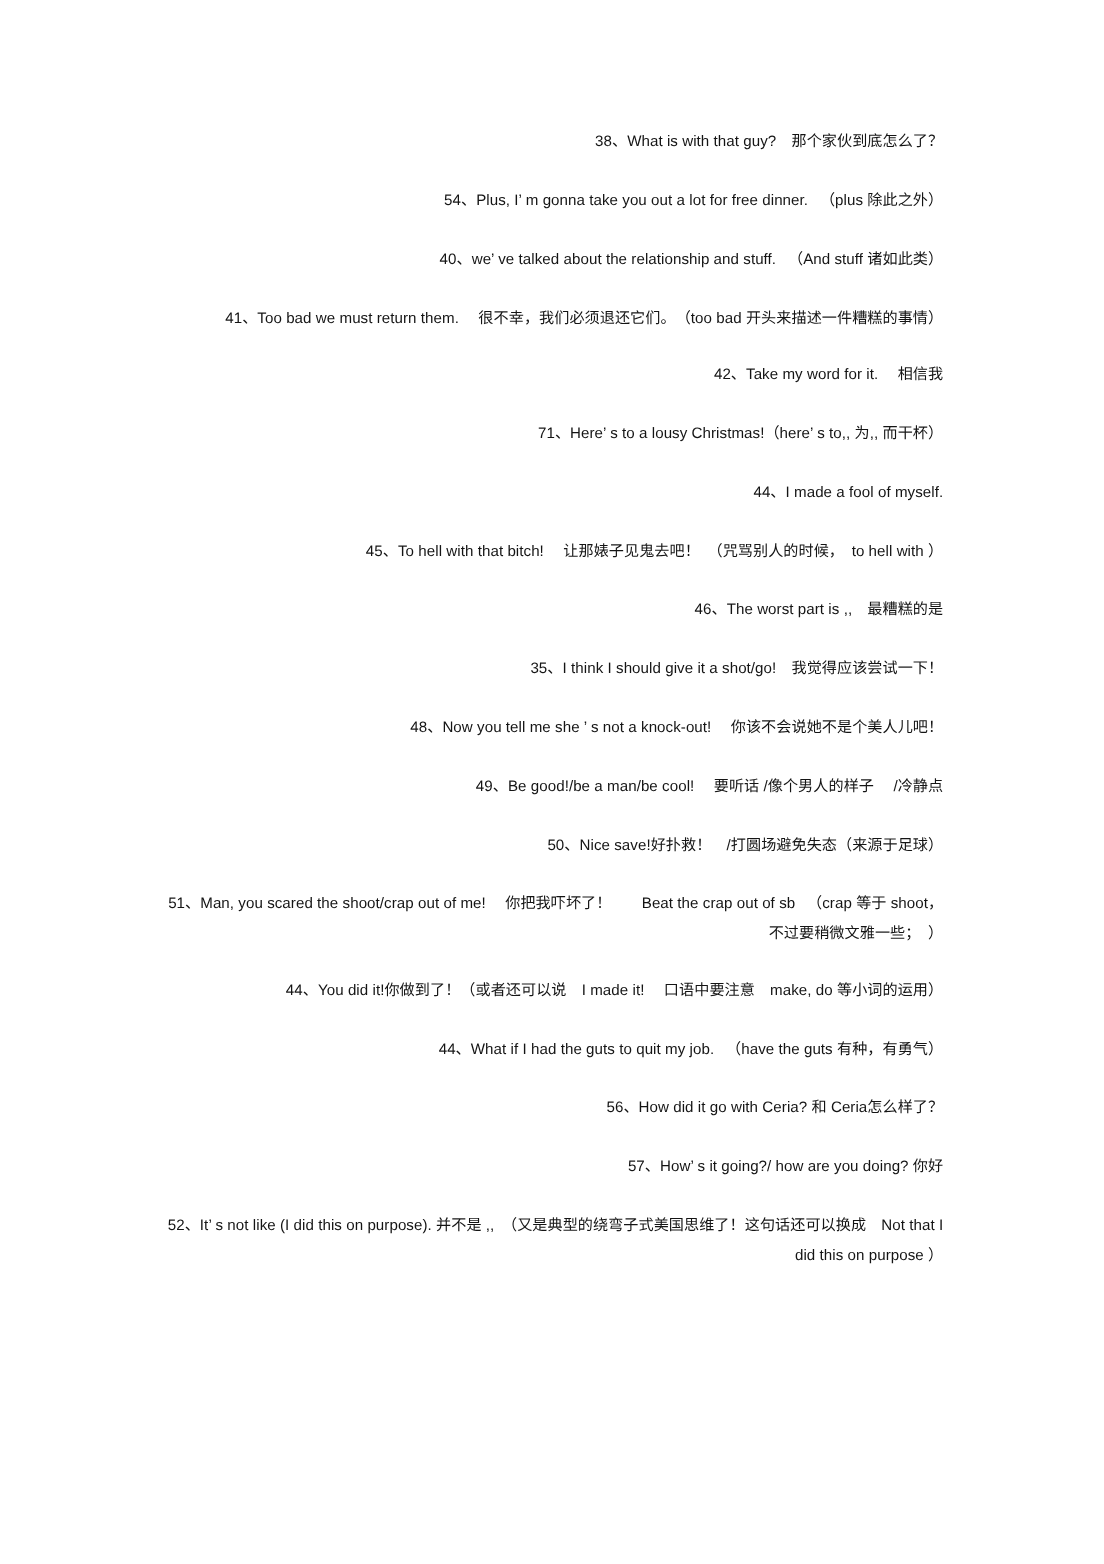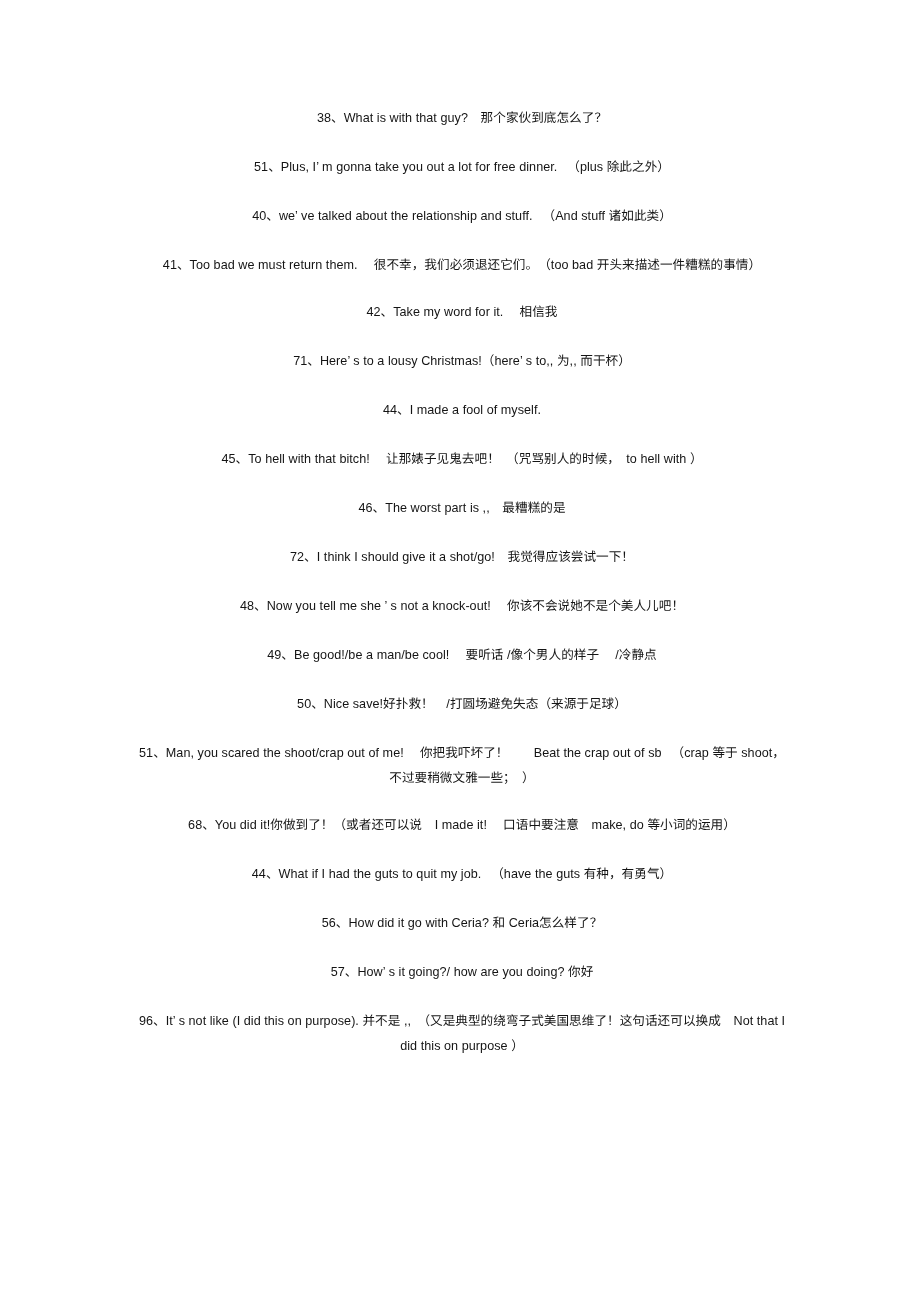--- a/index.html
+++ b/index.html
@@ -32,21 +32,21 @@
     left: 138px;
     top: 106px;
     width: 648px;
   }
 
   .entry {
     font-size: 12.6px;
     line-height: 24px;
     color: #141414;
     margin: 0 0 25px 0;
-    text-align: center;
+    text-align: right;
     word-wrap: break-word;
     overflow-wrap: break-word;
     white-space: normal;
     letter-spacing: 0.05px;
   }
 
   .entry:last-child {
     margin-bottom: 0;
   }
 
@@ -55,32 +55,32 @@
     margin-bottom: 22px;
     line-height: 25px;
   }
 </style>
 </head>
 <body>
 
 <div id="page">
   <div id="content">
     <p class="entry">38、What is with that guy?　那个家伙到底怎么了？</p>
-    <p class="entry">51、Plus, I’ m gonna take you out a lot for free dinner. 　（plus 除此之外）</p>
+    <p class="entry">54、Plus, I’ m gonna take you out a lot for free dinner. 　（plus 除此之外）</p>
     <p class="entry">40、we’ ve talked about the relationship and stuff. 　（And stuff 诸如此类）</p>
     <p class="entry wrapped">41、Too bad we must return them. 　很不幸，我们必须退还它们。　（too bad 开头来描述一件糟糕的事情）</p>
     <p class="entry">42、Take my word for it. 　相信我</p>
     <p class="entry">71、Here’ s to a lousy Christmas!（here’ s to,, 为,, 而干杯）</p>
     <p class="entry">44、I made a fool of myself.</p>
     <p class="entry">45、To hell with that bitch! 　让那婊子见鬼去吧！　（咒骂别人的时候，　to hell with ）</p>
     <p class="entry">46、The worst part is ,,　最糟糕的是</p>
-    <p class="entry">72、I think I should give it a shot/go!　我觉得应该尝试一下！</p>
+    <p class="entry">35、I think I should give it a shot/go!　我觉得应该尝试一下！</p>
     <p class="entry">48、Now you tell me she ’ s not a knock-out! 　你该不会说她不是个美人儿吧！</p>
     <p class="entry">49、Be good!/be a man/be cool! 　要听话 /像个男人的样子 　/冷静点</p>
     <p class="entry">50、Nice save!好扑救！　/打圆场避免失态（来源于足球）</p>
     <p class="entry wrapped">51、Man, you scared the shoot/crap out of me! 　你把我吓坏了！　　Beat the crap out of sb 　（crap 等于 shoot，不过要稍微文雅一些；　）</p>
-    <p class="entry">68、You did it!你做到了！（或者还可以说　I made it! 　口语中要注意　make, do 等小词的运用）</p>
+    <p class="entry">44、You did it!你做到了！（或者还可以说　I made it! 　口语中要注意　make, do 等小词的运用）</p>
     <p class="entry">44、What if I had the guts to quit my job. 　（have the guts 有种，有勇气）</p>
     <p class="entry">56、How did it go with Ceria? 和 Ceria怎么样了？</p>
     <p class="entry">57、How’ s it going?/ how are you doing? 你好</p>
-    <p class="entry wrapped">96、It’ s not like (I did this on purpose). 并不是 ,,　（又是典型的绕弯子式美国思维了！这句话还可以换成　Not that I did this on purpose ）</p>
+    <p class="entry wrapped">52、It’ s not like (I did this on purpose). 并不是 ,,　（又是典型的绕弯子式美国思维了！这句话还可以换成　Not that I did this on purpose ）</p>
   </div>
 </div>
 
 </body></html>

